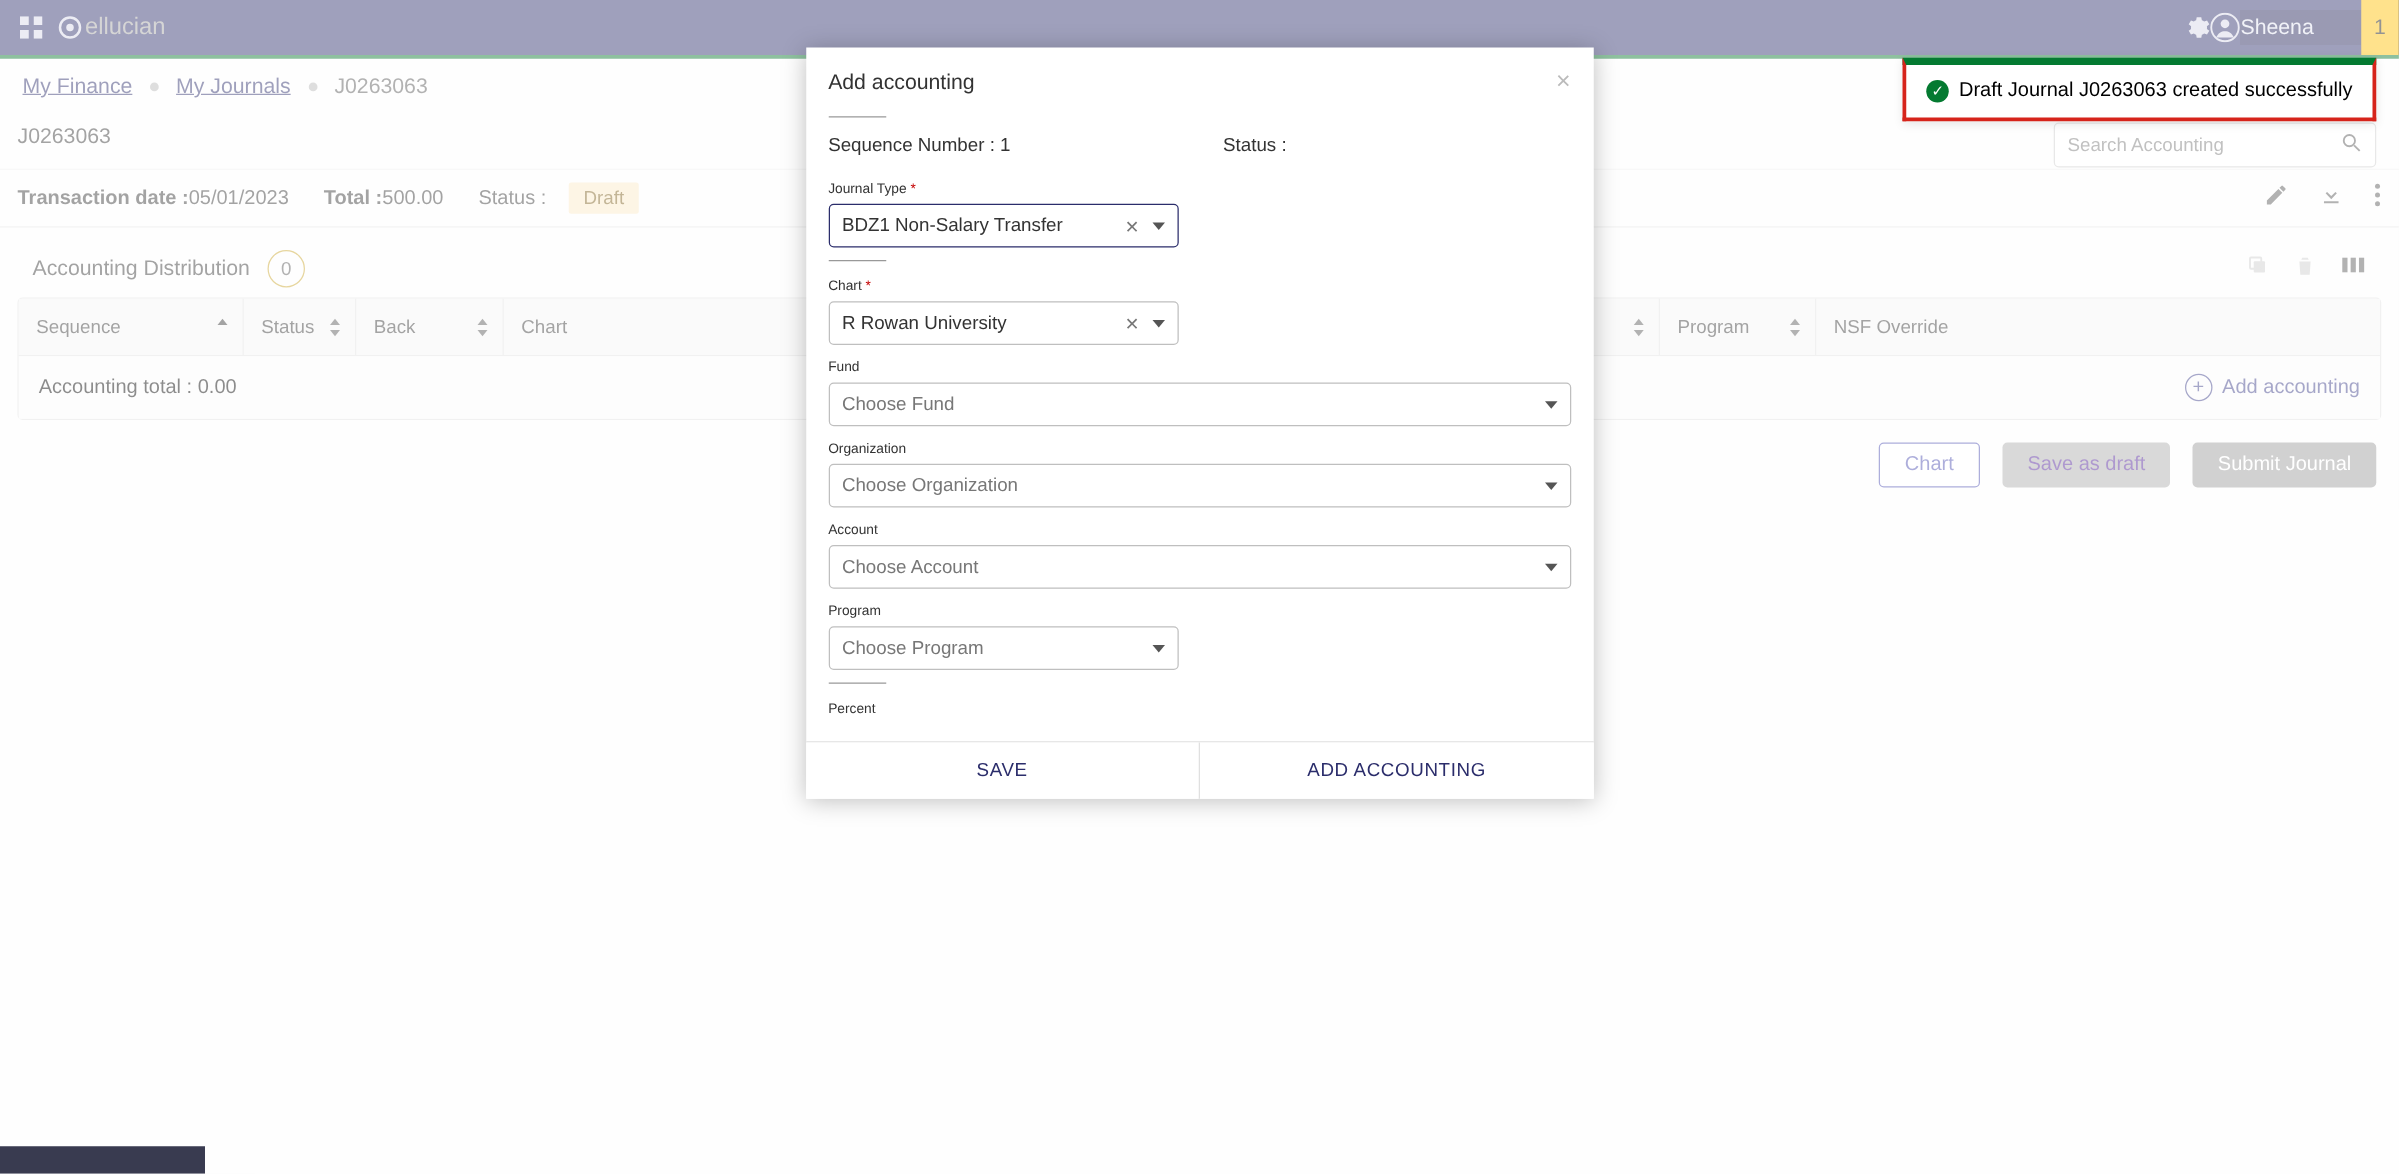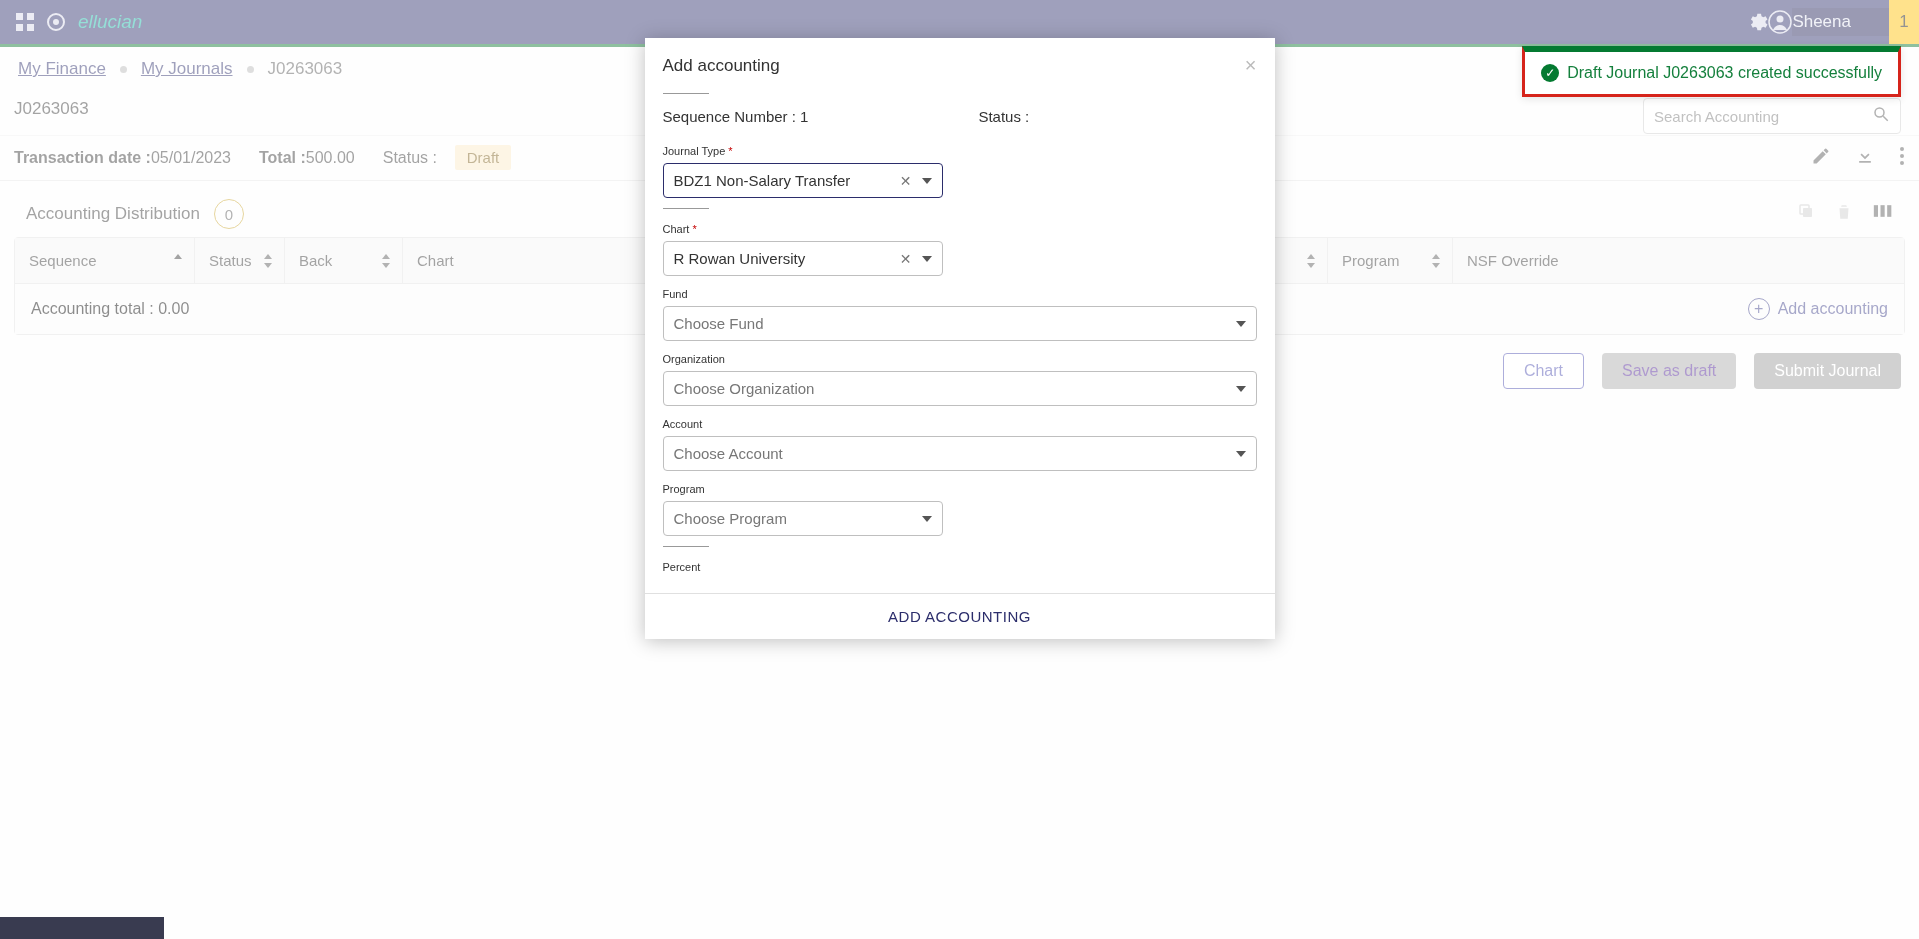--- a/index.html
+++ b/index.html
@@ -9,21 +9,21 @@
   .topbar {
     background: #2b2d6b;
     color: #fff;
     height: 44px;
     display: flex;
     align-items: center;
     padding: 0 10px;
     position: relative;
   }
   .topbar .apps-icon { margin: 0 12px 0 6px; color: #d5d6e6; }
-  .topbar .brand { display: flex; align-items: center; gap: 12px; color: #14b8a6; font-size: 19px; font-style: italic; }
+  .topbar .brand { display: flex; align-items: center; gap: 2px; color: #a3a3a3; font-size: 19px; }
   .topbar .right { margin-left: auto; display: flex; align-items: center; gap: 0; }
   .topbar .user-box { background: #1f2158; padding: 4px 38px 4px 0; color: #e1e2ef; font-size: 17px; }
   .topbar .badge-count { background: #ffbf00; color: #111; width: 30px; height: 44px; display:flex; align-items:center; justify-content:center; font-size:17px; margin-right:-10px; }
   .topbar svg { display:block; }
 
   
   .topline { height: 3px; background: #05732c; }
 
   
   .breadcrumb {
@@ -167,21 +167,21 @@
     padding:12px 16px; display:flex; align-items:center; gap:8px;
     border-top:6px solid #047a31;
     border-top-color:#047a31;
     box-shadow:0 2px 8px rgba(0,0,0,.1);
     z-index: 30;
   }
   .toast .ok-circ {
     width:18px; height:18px; border-radius:50%; background:#047a31; color:#fff;
     display:flex; align-items:center; justify-content:center; font-size:12px;
   }
-  .toast .msg { color:#15803d; font-size:16px; }
+  .toast .msg { color:#000000; font-size:16px; }
 
   .footer-area {
     position:absolute; left:0; bottom:0; height:22px; width:164px; background:#393b50;
   }
 
   .icon-svg { fill: currentColor; }
 
   .modal-body::-webkit-scrollbar { width:10px; }
   .modal-body::-webkit-scrollbar-thumb { background:#ccc; border-radius:4px; }
 </style>
@@ -398,20 +398,21 @@
     <label class="fld-label">Program</label>
     <div class="sel narrow">
       <span class="ph">Choose Program</span>
       <span class="chev-down" style="margin-left:auto"></span>
     </div>
 
     <div class="hr"></div>
     <label class="fld-label">Percent</label>
   </div>
   <div class="modal-foot">
+    <div class="mbtn">SAVE</div>
     <div class="mbtn">ADD ACCOUNTING</div>
   </div>
 </div>
 
 <div class="toast">
   <span class="ok-circ">✓</span>
   <span class="msg">Draft Journal J0263063 created successfully</span>
 </div>
 
 <div class="footer-area"></div>

